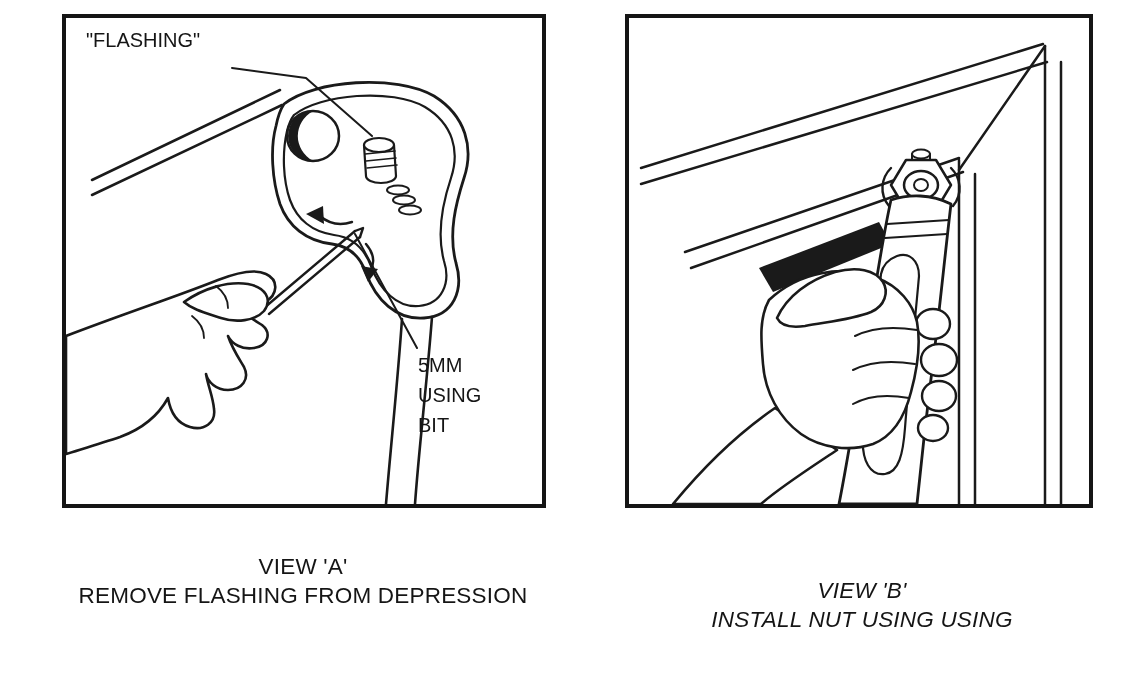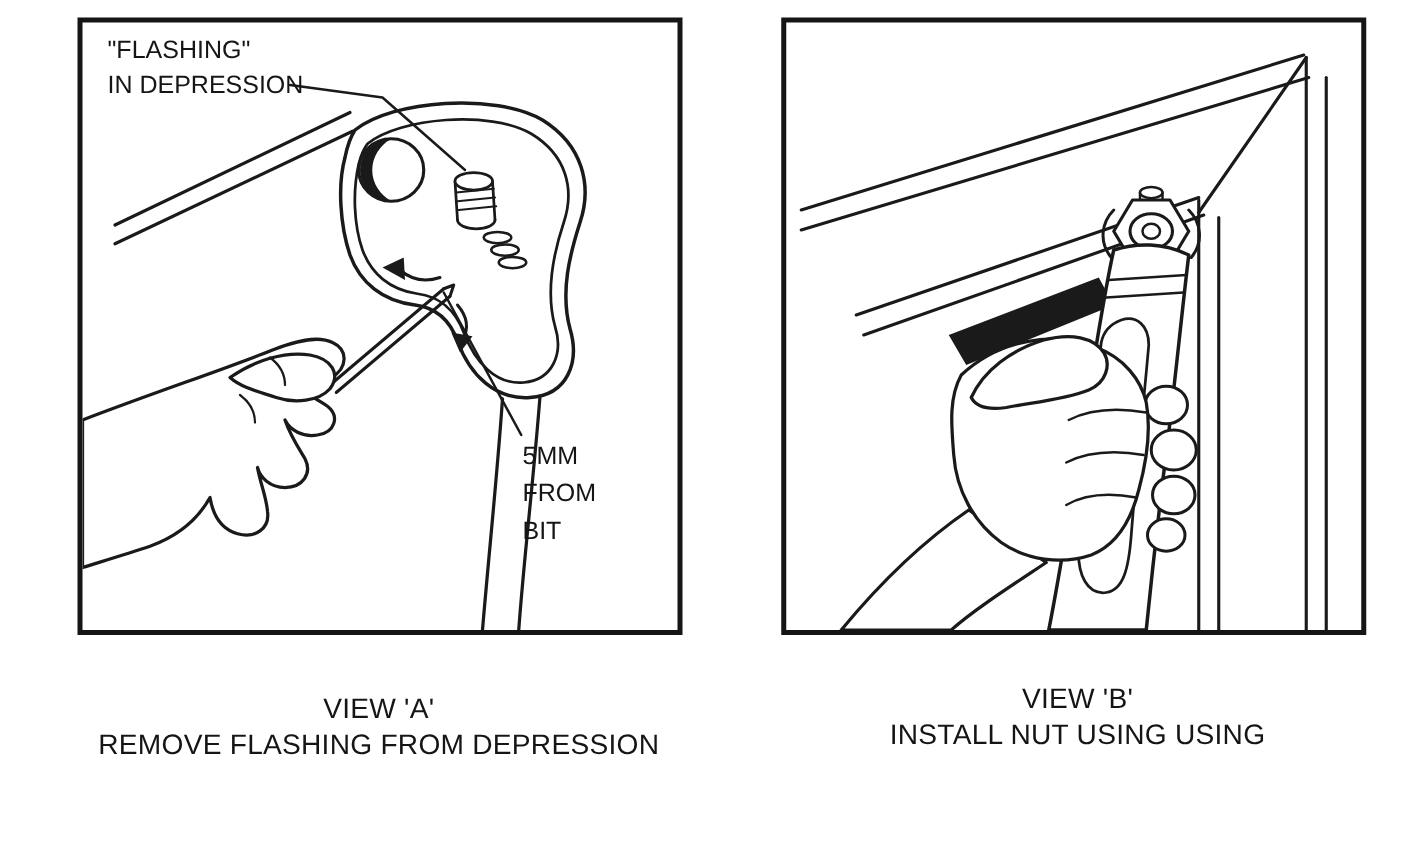--- a/index.html
+++ b/index.html
@@ -119,25 +119,24 @@
       <g stroke="#1a1a1a" stroke-width="2" fill="none">
         <path d="M 166 50 L 240 60 L 306 118"></path>
       </g>
       <g stroke="#1a1a1a" stroke-width="2" fill="none">
         <path d="M 351 330 L 289 216"></path>
       </g>
     </svg>
 
     <div class="figlabel" style="left:20px;top:8px;">
       <div>"FLASHING"</div>
-      <div>IN DEPRESSION</div>
     </div>
     <div class="figlabel" style="left:352px;top:332px;line-height:30px;">
       <div>5MM</div>
-      <div>FROM</div>
+      <div>USING</div>
       <div>BIT</div>
     </div>
   </div>
 
   <div class="panel" style="left:625px;top:14px;width:468px;height:494px;">
 
     <svg viewBox="0 0 460 486" stroke-linecap="round" stroke-linejoin="round">
 
       <g stroke="#1a1a1a" stroke-width="2.5" fill="none">
         <path d="M 12 150 L 414 26"></path>
@@ -198,18 +197,18 @@
         <path d="M 280 380 C 258 376 238 378 224 386" fill="none" stroke-width="2"></path>
       </g>
     </svg>
   </div>
 
   <div class="caption" style="left:30px;top:552px;width:546px;text-align:center;">
     <div>VIEW 'A'</div>
     <div>REMOVE FLASHING FROM DEPRESSION</div>
   </div>
 
-  <div class="caption" style="left:636px;top:544px;width:452px;">
+  <div class="caption" style="left:636px;top:576px;width:452px;font-style:italic;">
     <div>VIEW 'B'</div>
     <div>INSTALL NUT USING USING</div>
   </div>
 
 </div>
 
 </body></html>

